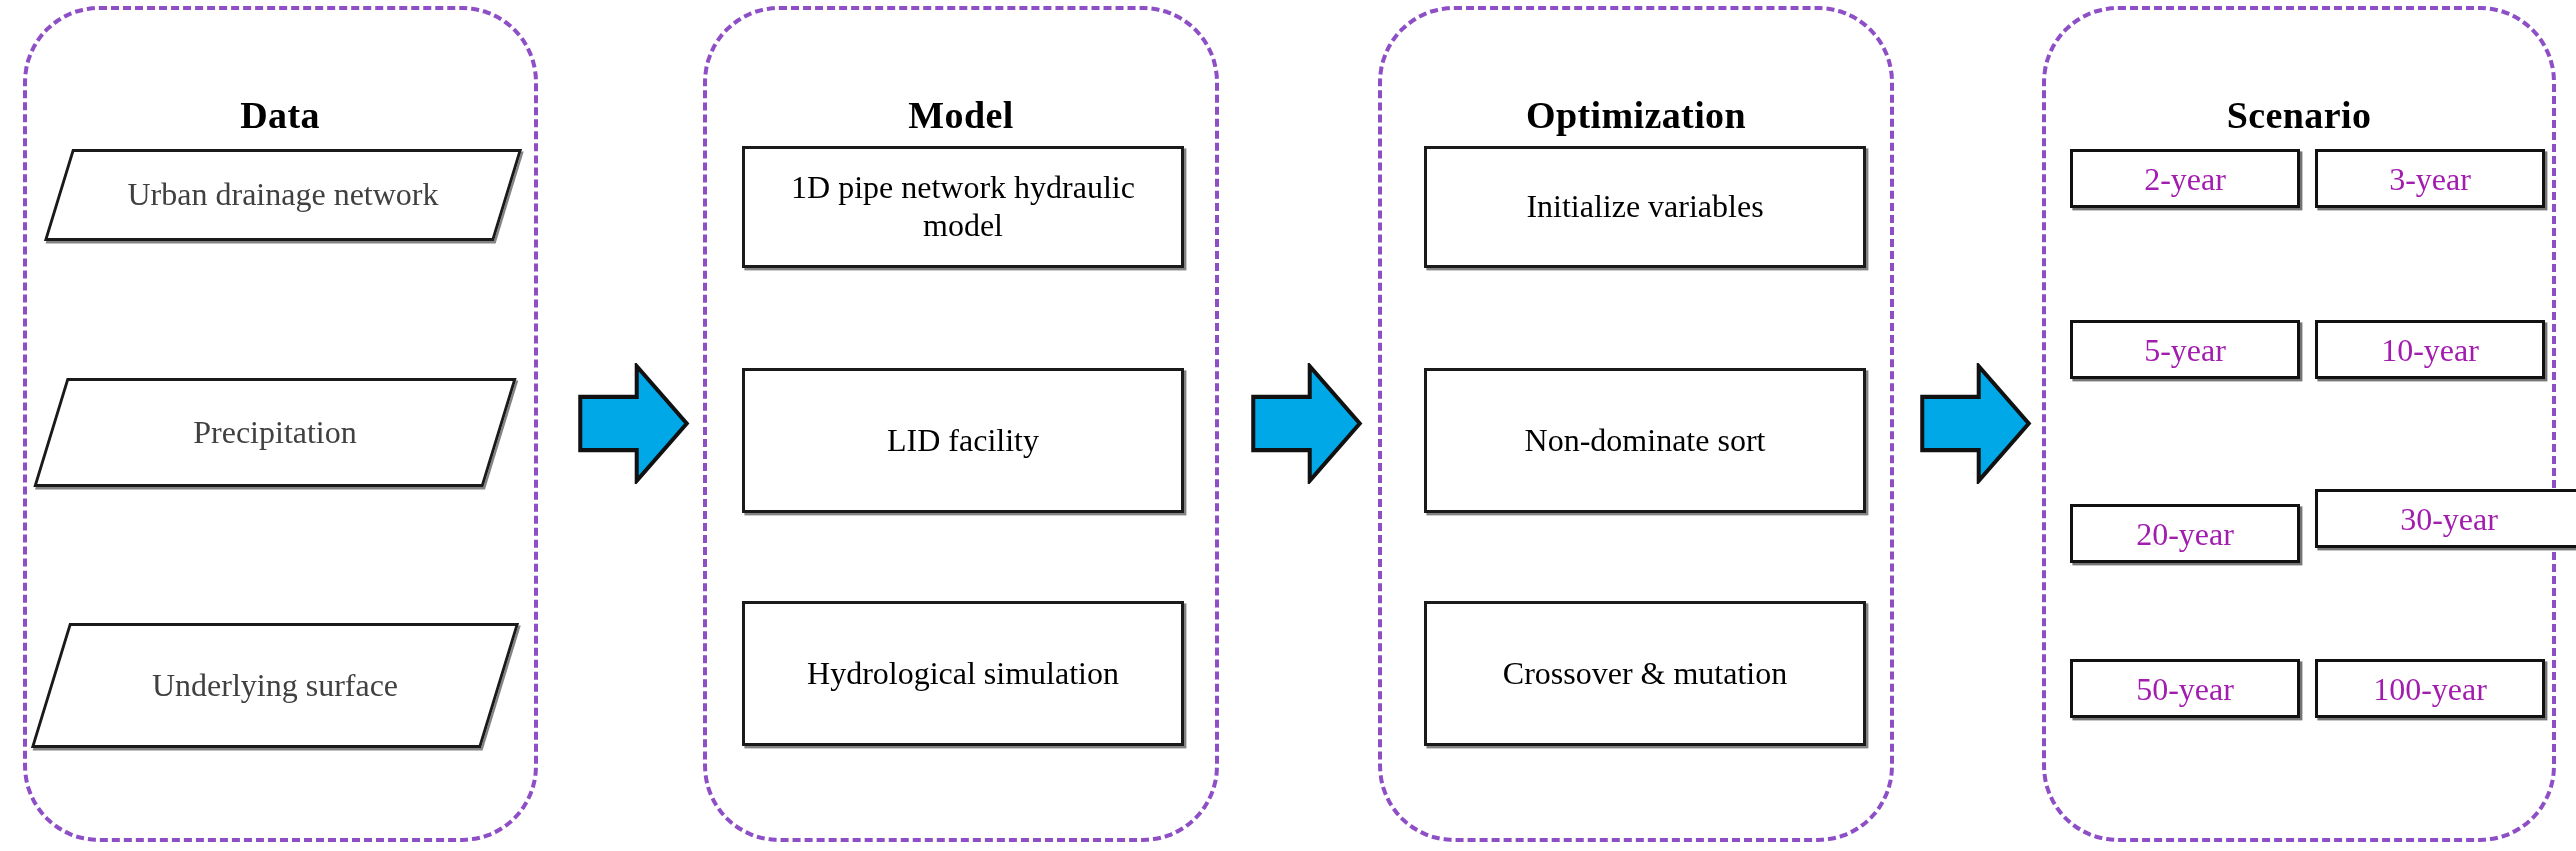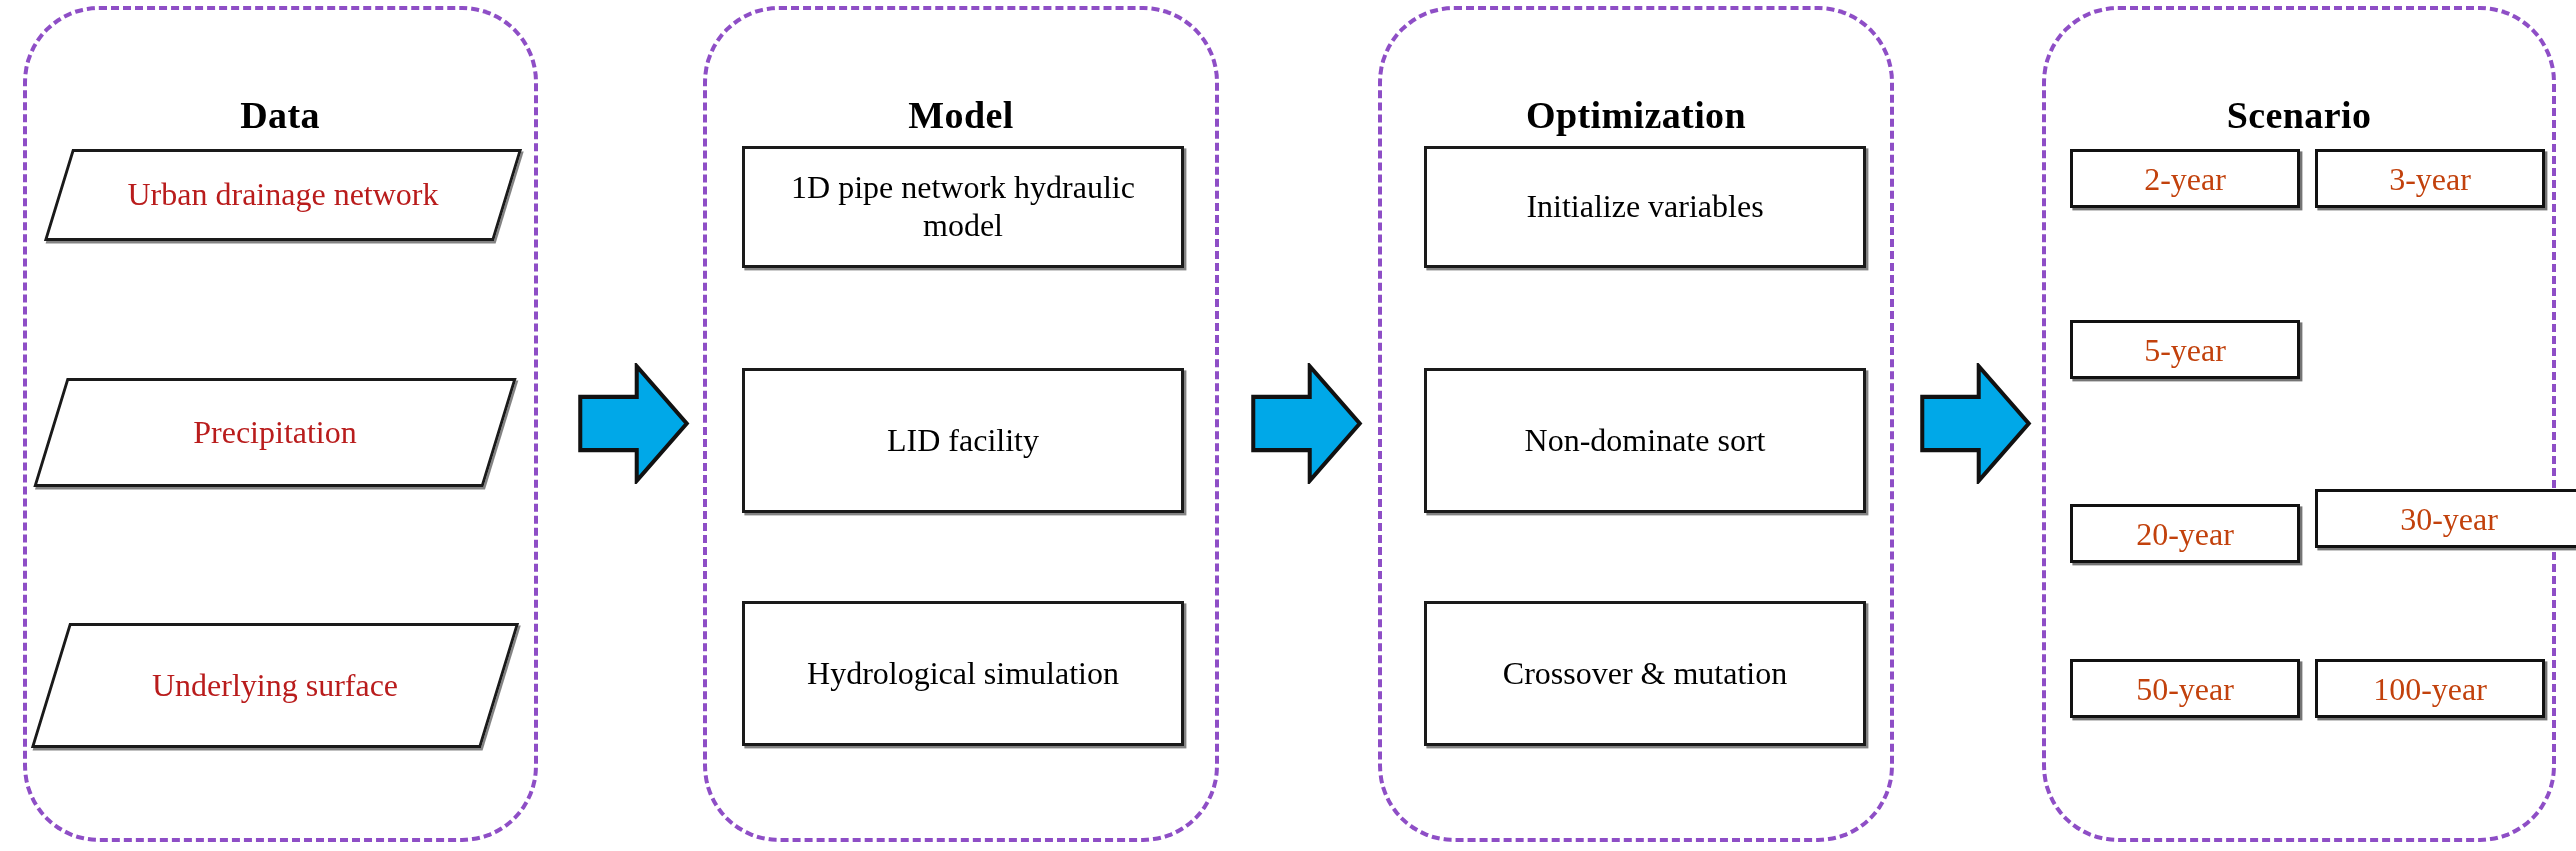--- a/index.html
+++ b/index.html
@@ -38,21 +38,21 @@
     letter-spacing: 0.4px;
     white-space: nowrap;
   }
 
   
   .para-node {
     position: absolute;
     display: flex;
     align-items: center;
     justify-content: center;
-    color: #b91c1c;
+    color: #404040;
     font-size: 32px;
     line-height: 1.18;
     text-align: center;
   }
   .para-node .skew-bg {
     position: absolute;
     inset: 0;
     transform: skewX(-17deg);
     border: 3.2px solid #1a1a1a;
     background: #ffffff;
@@ -85,21 +85,21 @@
   
   .sc-node {
     position: absolute;
     box-sizing: border-box;
     border: 3.2px solid #111111;
     background: #ffffff;
     box-shadow: 2.4px 2.4px 0 rgba(25,25,25,0.6);
     display: flex;
     align-items: center;
     justify-content: center;
-    color: #c2410c;
+    color: #a21caf;
     font-size: 32px;
     line-height: 1;
     white-space: nowrap;
   }
 
   
   .arrow {
     position: absolute;
   }
   .arrow svg { display: block; }
@@ -185,20 +185,23 @@
   <div class="sc-node" style="left:2070px; top:149px; width:230px; height:59px;">
     <span>2-year</span>
   </div>
   <div class="sc-node" style="left:2315px; top:149px; width:230px; height:59px;">
     <span>3-year</span>
   </div>
 
   <div class="sc-node" style="left:2070px; top:320px; width:230px; height:59px;">
     <span>5-year</span>
   </div>
+  <div class="sc-node" style="left:2315px; top:320px; width:230px; height:59px;">
+    <span>10-year</span>
+  </div>
 
   <div class="sc-node" style="left:2070px; top:504px; width:230px; height:59px;">
     <span>20-year</span>
   </div>
   <div class="sc-node" style="left:2315px; top:489px; width:268px; height:59px;">
     <span>30-year</span>
   </div>
 
   <div class="sc-node" style="left:2070px; top:659px; width:230px; height:59px;">
     <span>50-year</span>

